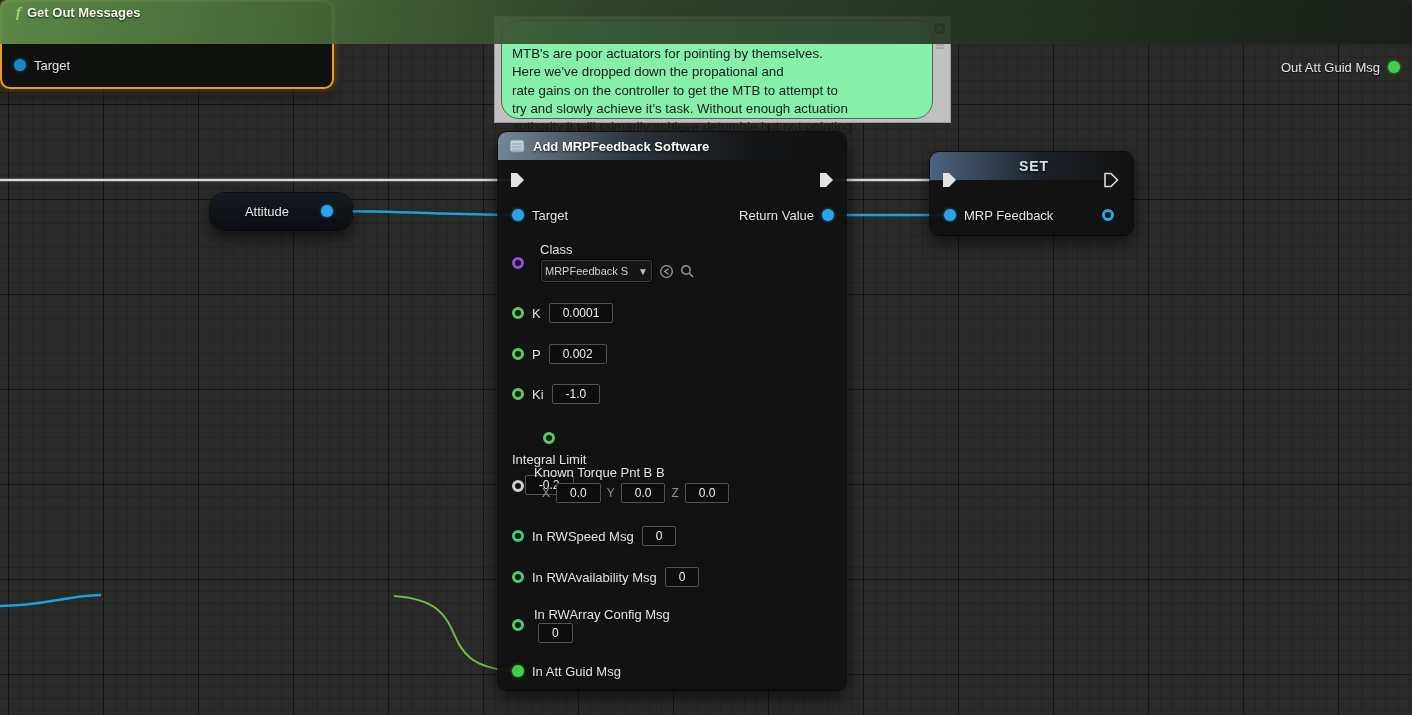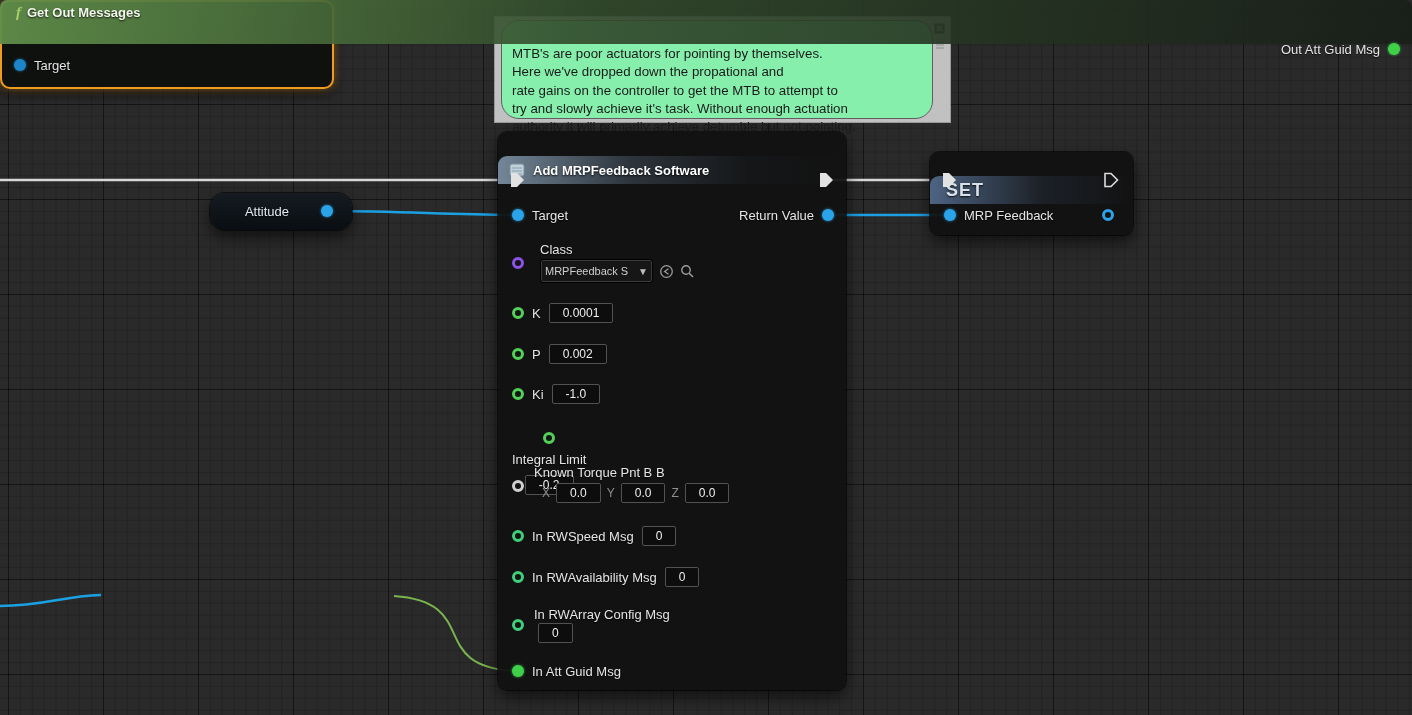--- a/index.html
+++ b/index.html
@@ -20,23 +20,23 @@
   .wire-exec  { stroke:#d8d8d8; stroke-width:2.6; fill:none; }
   .wire-blue  { stroke:#1ba1e2; stroke-width:2.4; fill:none; }
   .wire-green { stroke:#79b44e; stroke-width:2;   fill:none; }
 
   .node { position:absolute; border-radius:9px; background:rgba(17,17,17,.94);
           box-shadow:0 7px 16px rgba(0,0,0,.6), 0 0 0 1px rgba(0,0,0,.55); }
 
   .node-header { position:absolute; left:0; right:0; top:0; height:28px;
     border-radius:9px 9px 0 0; display:flex; align-items:center; gap:8px; padding:0 11px;
     color:#fff; font-weight:bold; font-size:13px; text-shadow:0 1px 2px rgba(0,0,0,.85);
-    overflow:hidden;margin-top:24px; }
+    overflow:hidden; }
   .hdr-blue  { background:linear-gradient(to right, rgba(126,147,166,.9), rgba(66,80,94,.55) 38%, rgba(28,32,38,.3) 72%, rgba(17,17,17,0)); }
-  .hdr-set   { background:linear-gradient(to right, rgba(92,120,158,.8), rgba(40,50,64,.45) 55%, rgba(17,17,17,0)); justify-content:flex-start; color:#d9e1ea; letter-spacing:1px; font-size:18px;padding-left:16px; }
+  .hdr-set   { background:linear-gradient(to right, rgba(92,120,158,.8), rgba(40,50,64,.45) 55%, rgba(17,17,17,0)); justify-content:center; color:#d9e1ea; letter-spacing:1px; font-size:14px;padding-left:16px; }
 
   .arow { position:absolute; display:flex; align-items:center; gap:8px; height:20px;
           color:#e4e4e4; font-size:13px; white-space:nowrap; }
   .lbl { text-shadow:0 1px 1px rgba(0,0,0,.7); }
   .sub { color:#8f8f8f; font-size:12px; }
 
   .pin, .pin-i { width:12px; height:12px; border-radius:50%; flex:0 0 auto; }
   .pin { position:absolute; }
   .solid-blue   { background:#2aa3e8; box-shadow:0 0 3px rgba(42,163,232,.8); }
   .solid-blue-d { background:#1d86c8; box-shadow:0 0 3px rgba(29,134,200,.8); }
@@ -249,19 +249,19 @@
   <div id="get-node">
     <div id="get-header"></div>
     <div class="arow" style="left:16px; top:2px; gap:6px;">
       <span class="fnf">f</span>
       <span class="gtitle">Get Out Messages</span>
     </div>
     <div class="arow" style="left:14px; top:55px;">
       <span class="pin-i solid-blue-d"></span>
       <span class="lbl">Target</span>
     </div>
-    <div class="arow" style="right:12px; top:39px;">
+    <div class="arow" style="right:12px; top:57px;">
       <span class="lbl">Out Att Guid Msg</span>
       <span class="pin-i solid-green"></span>
     </div>
   </div>
 
 </div>
 
 </body></html>

